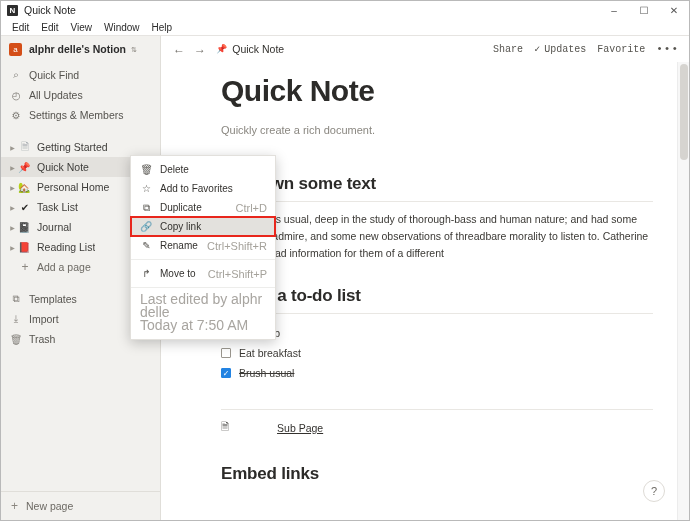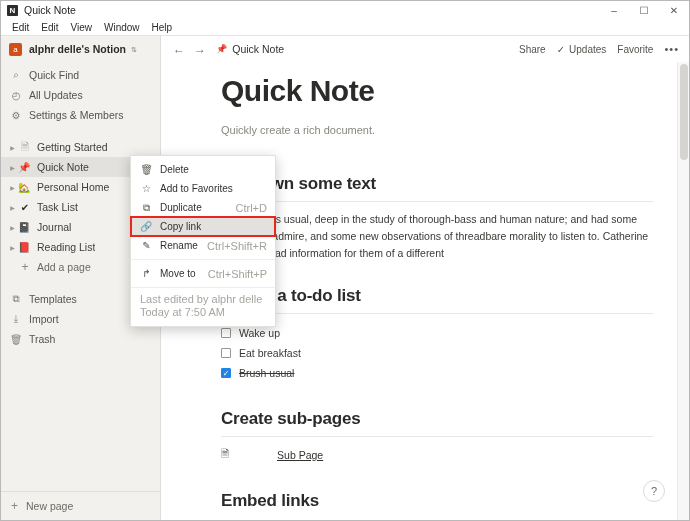--- a/index.html
+++ b/index.html
@@ -154,21 +154,21 @@
     padding: 0 10px 0 12px;
     background: #fff;
   }
   .nav-arrows { display: flex; align-items: center; gap: 9px; margin-right: 10px; }
   .nav-arrows span { font-size: 12px; color: #6f6c66; cursor: default; }
   .crumb { display: flex; align-items: center; cursor: default; }
   .crumb .pin { font-size: 9px; margin-right: 5px; color: #d03030; }
   .crumb .ctext { font-size: 10.5px; color: #33312e; }
   .topbar-right {
     margin-left: auto;
-    display: flex; align-items: center; gap: 11px;
+    display: flex; align-items: center; gap: 11px; font-family: Liberation Mono, monospace;
   }
   .topbar-right .tb {
     font-size: 10px; color: #55534e; cursor: default;
     display: flex; align-items: center; gap: 4px;
   }
   .topbar-right .dots { letter-spacing: 1px; font-size: 11px; }
 
   .content {
     flex: 1; overflow: hidden;
     padding: 12px 36px 0 60px;
@@ -274,21 +274,21 @@
     outline-offset: -1px;
     z-index: 2;
   }
   .ctx-sep { border-top: 1px solid #ededeb; margin: 4px 0; }
   .ctx-footer {
     padding: 5px 9px 7px 9px;
     border-top: 1px solid #ededeb;
     margin-top: 4px;
   }
   .ctx-footer div {
-    font-size: 11px; color: #a8a5a0; line-height: 13px;
+    font-size: 14px; color: #a8a5a0; line-height: 13px;
   }
 </style>
 </head>
 <body>
 
 <div class="app">
 
   <div class="titlebar">
     <div class="app-icon">N</div>
     <div class="title-text">Quick Note</div>
@@ -441,21 +441,20 @@
           <div class="todo-row">
             <span class="cb"></span>
             <span class="t-label">Eat breakfast</span>
           </div>
           <div class="todo-row done">
             <span class="cb checked">✓</span>
             <span class="t-label">Brush usual</span>
           </div>
         </div>
 
-        <div class="h2">Create sub-pages</div>
         <div class="hr"></div>
         <div class="subpage">
           <span class="sp-icon">🗎</span>
           <span class="sp-label">Sub Page</span>
         </div>
 
         <div class="h2">Embed links</div>
       </div>
 
       <div class="scrollbar">

